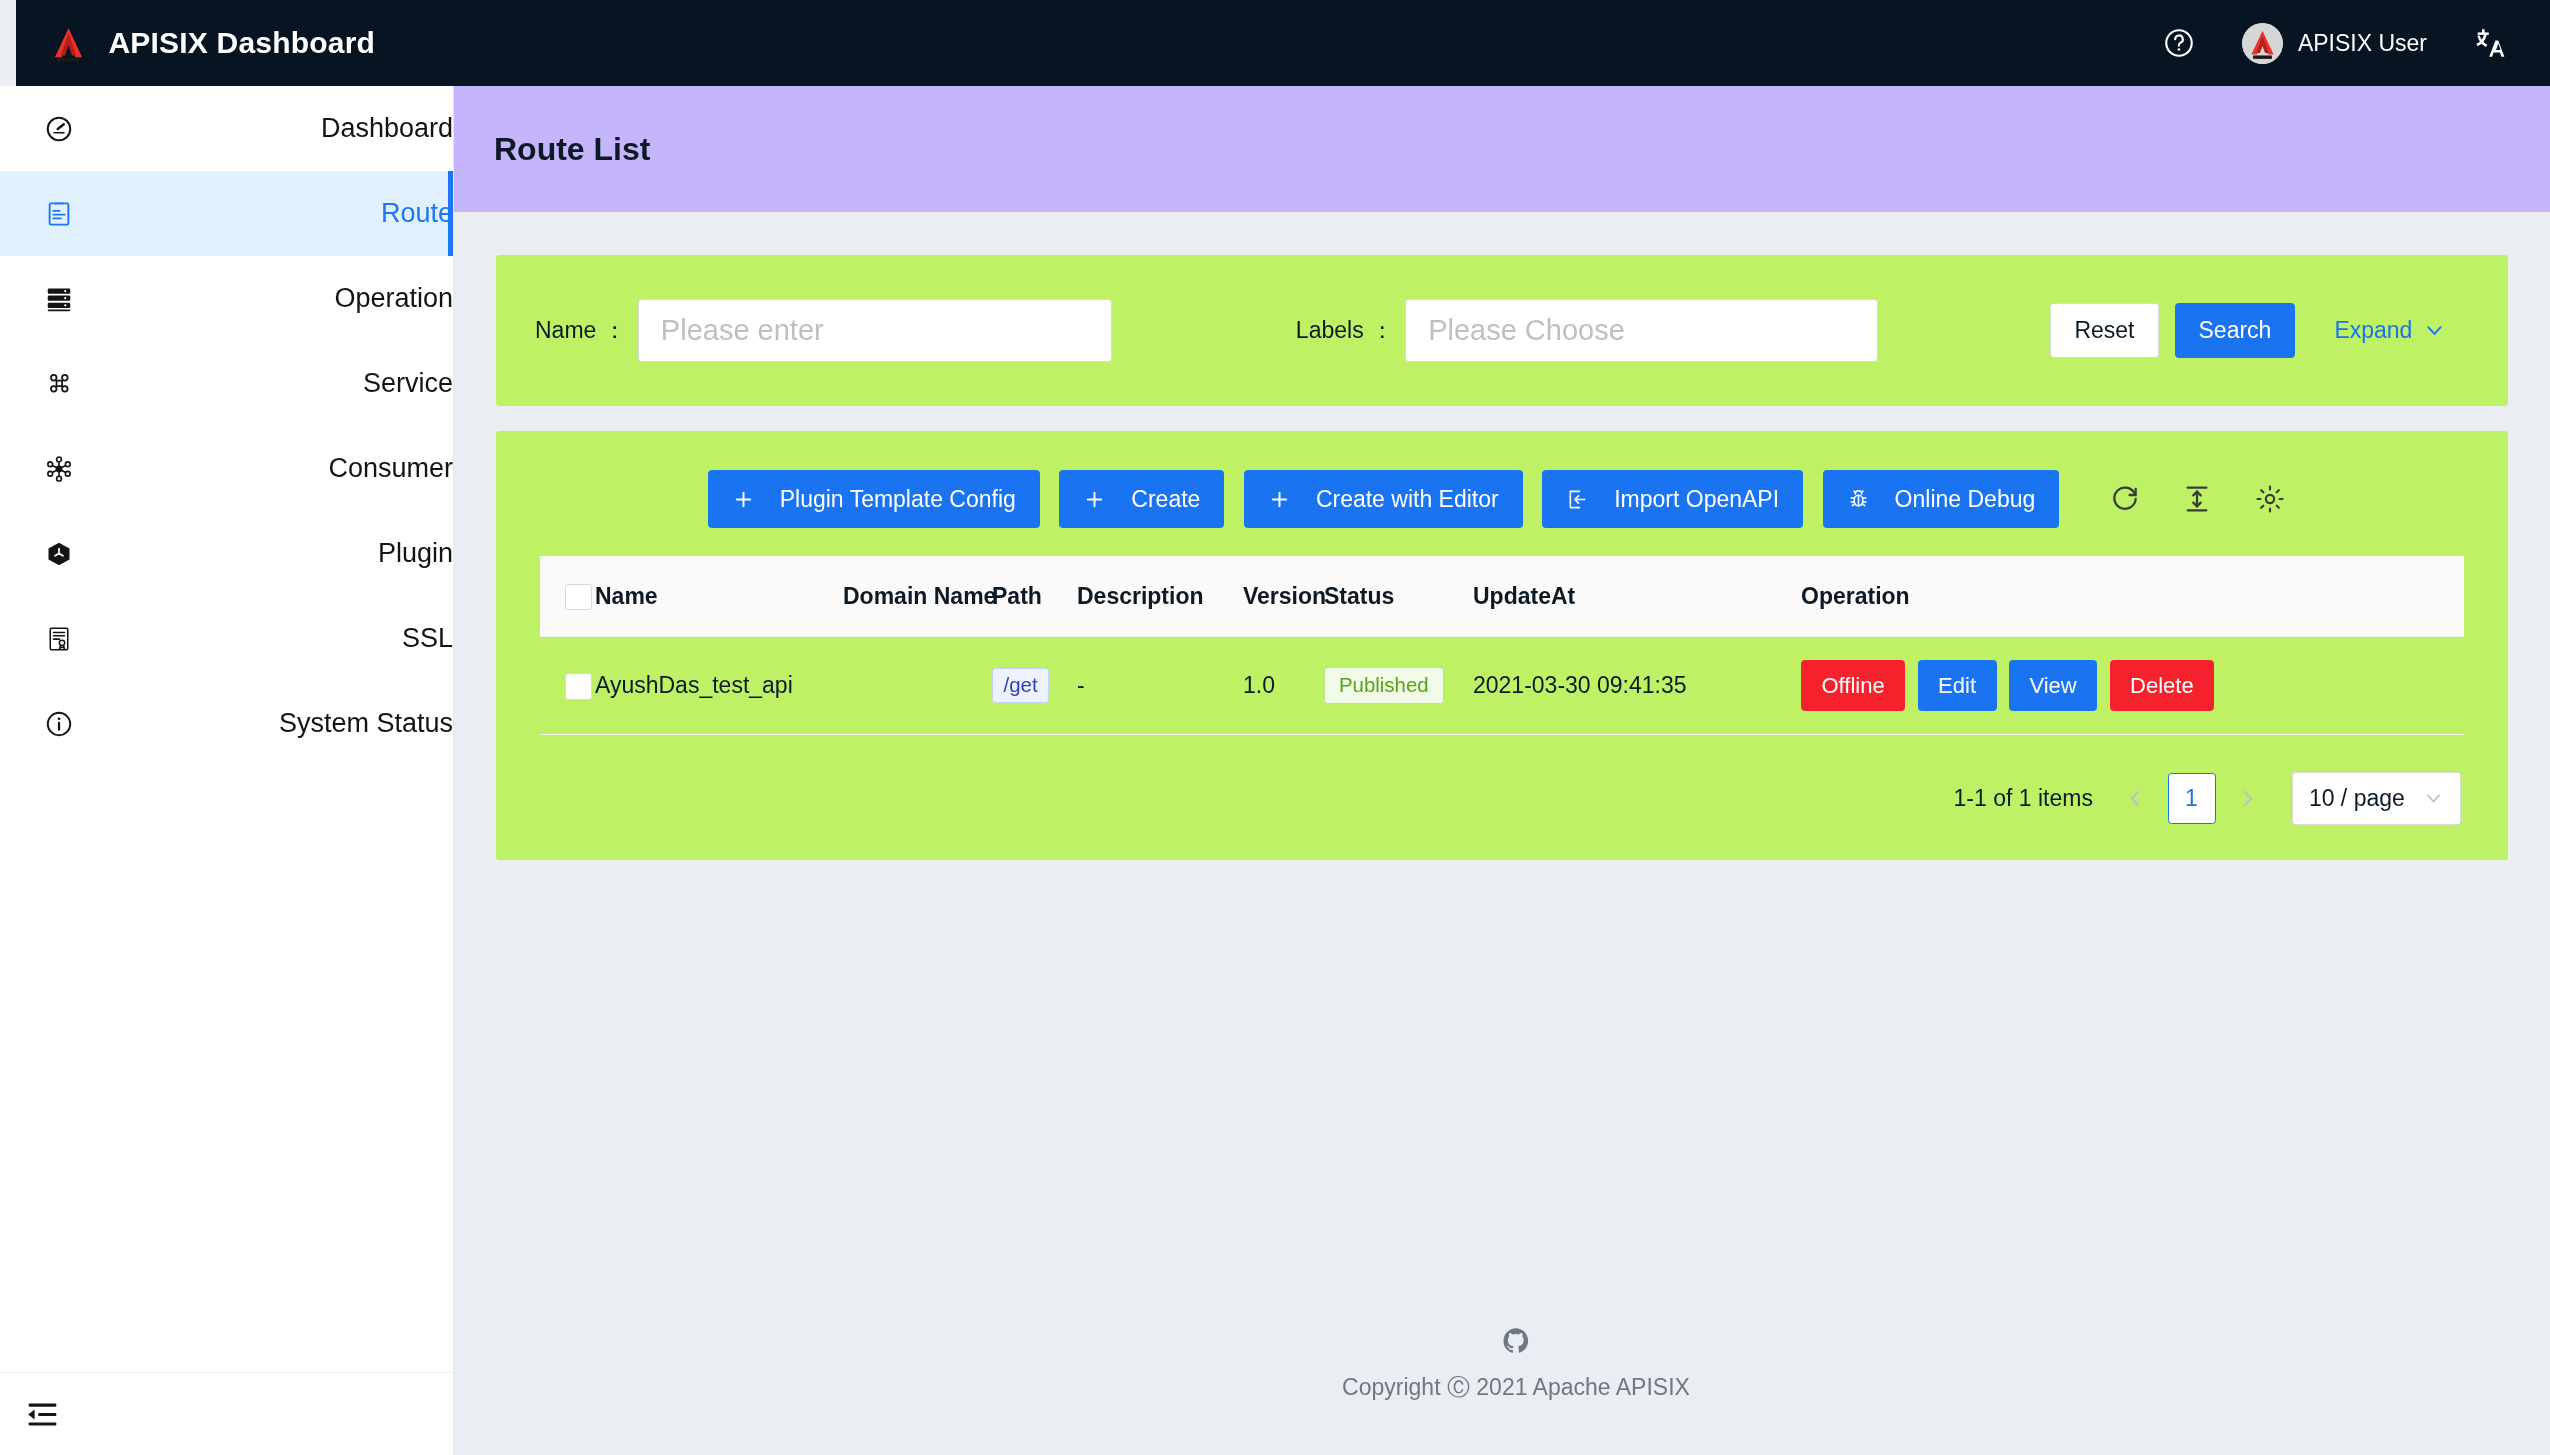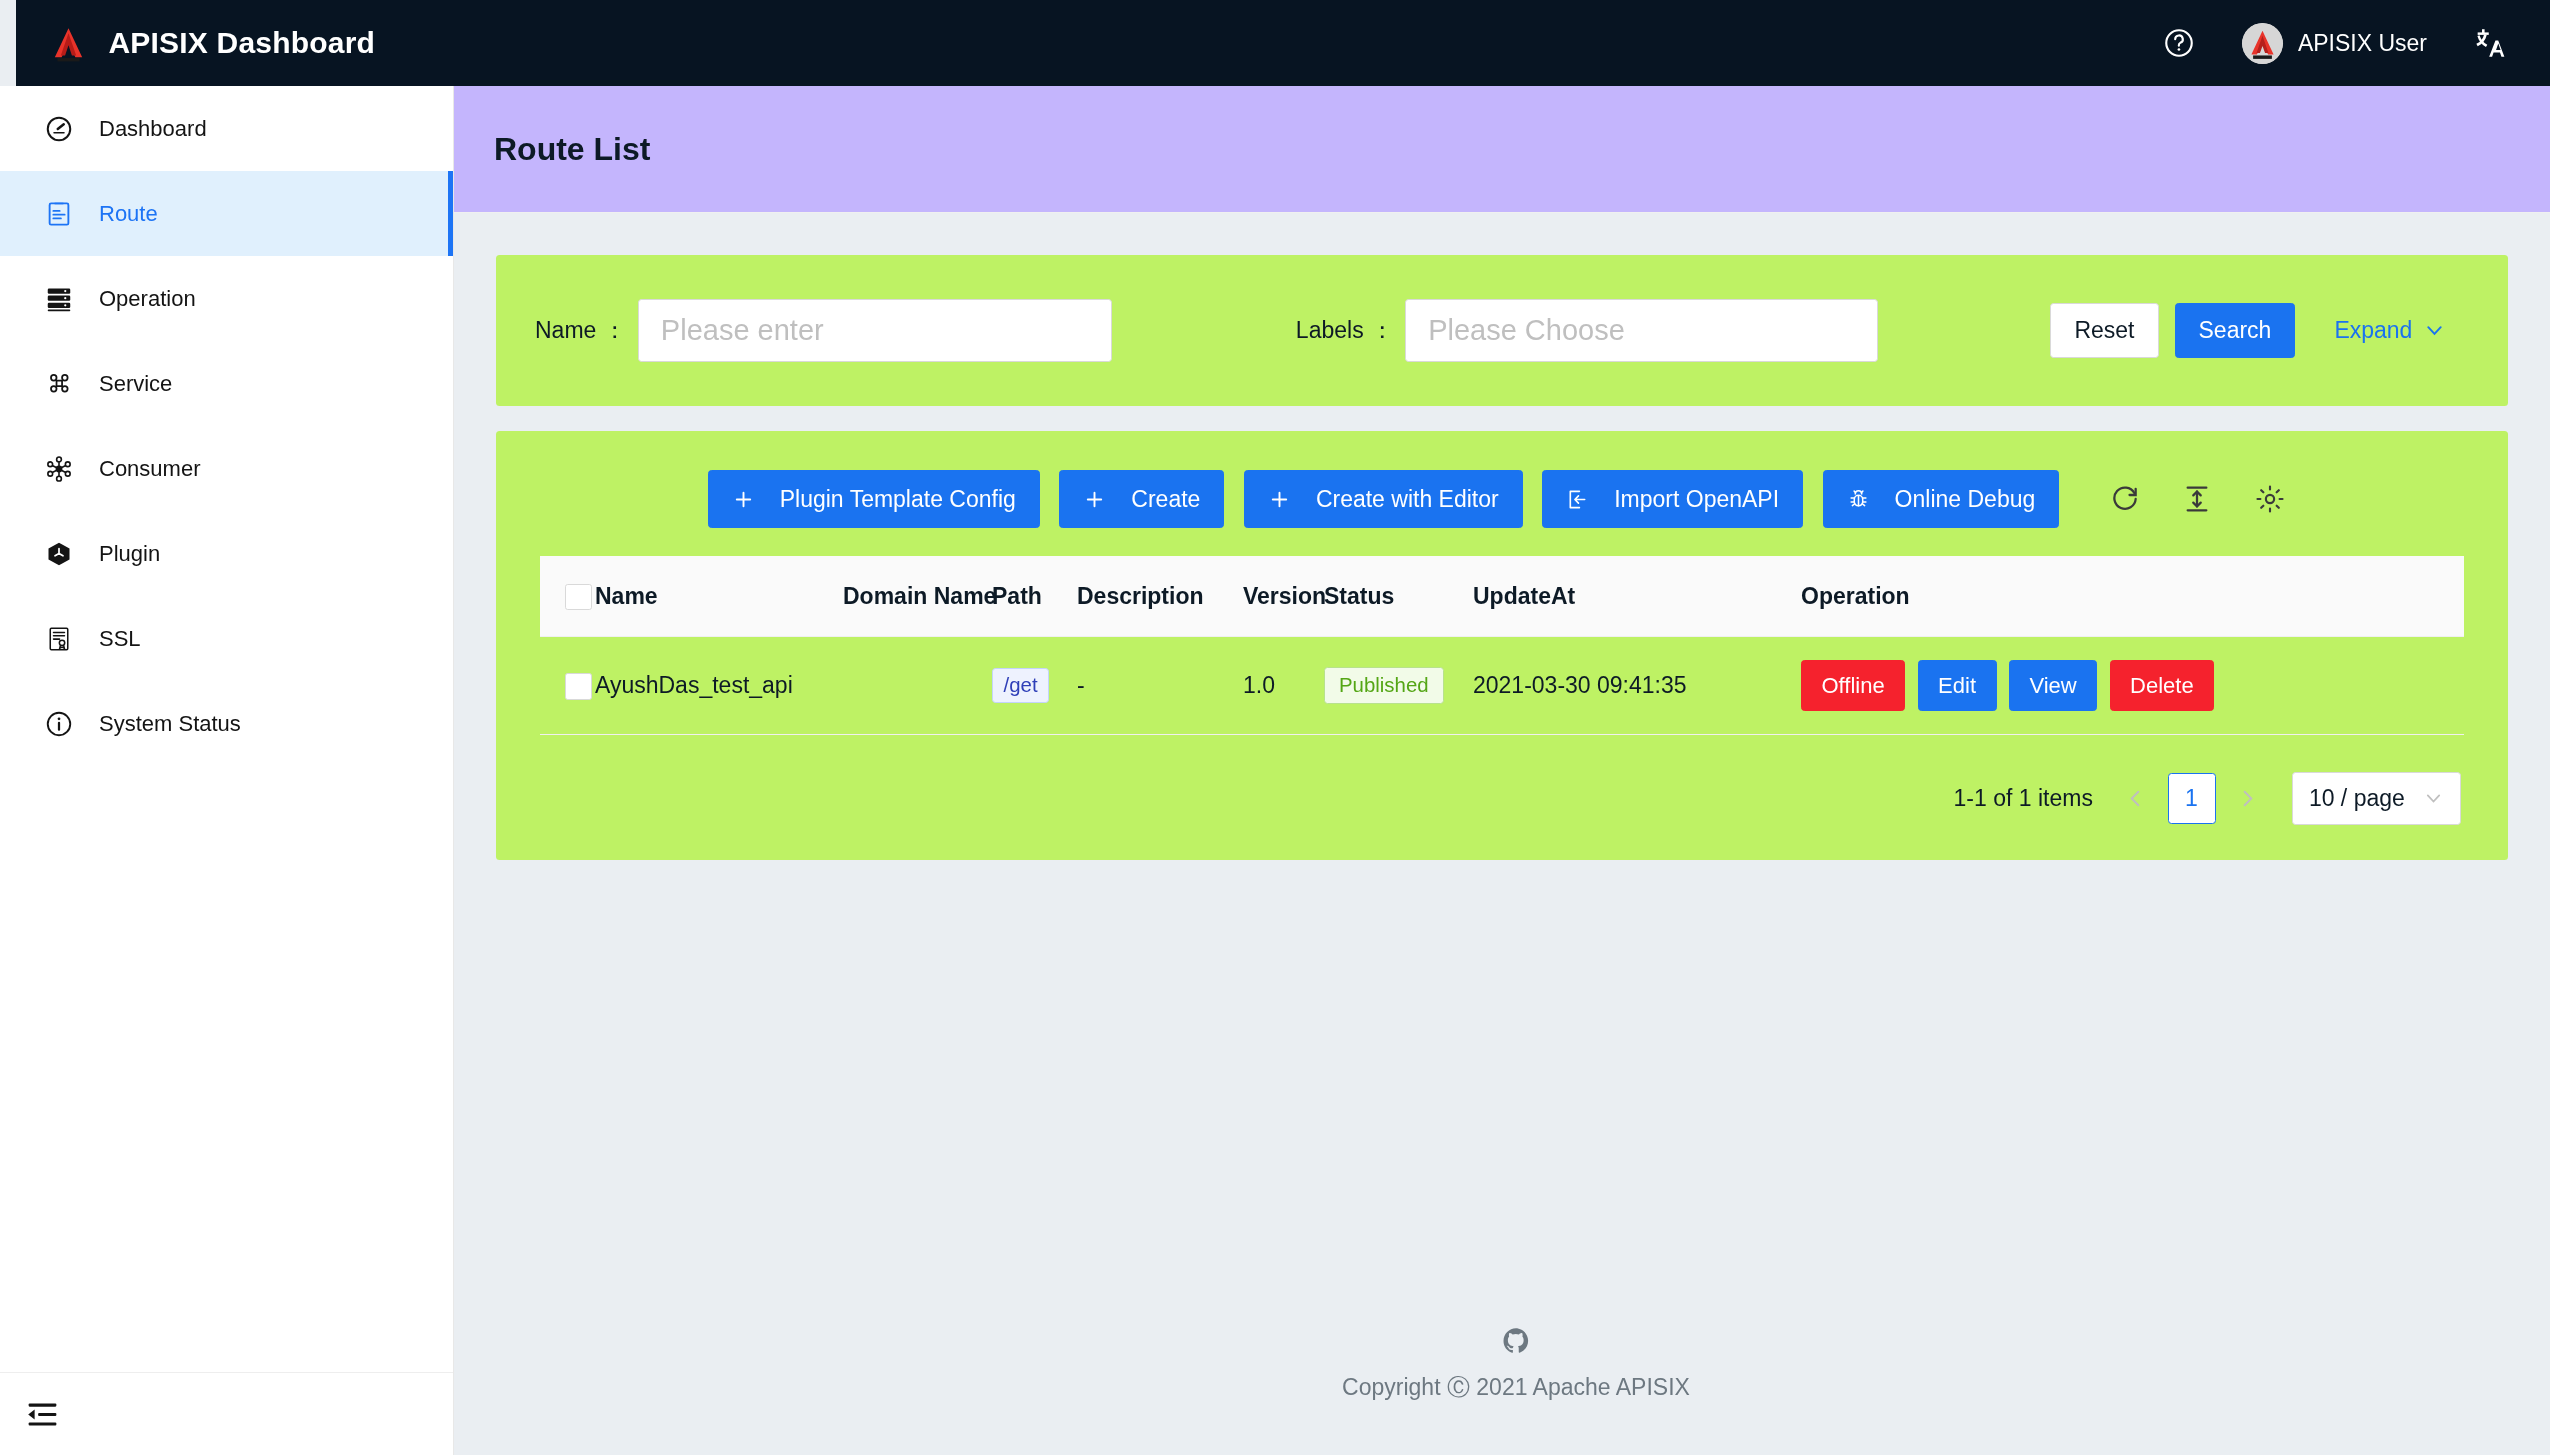--- a/index.html
+++ b/index.html
@@ -48,21 +48,21 @@
     width: 454px; height: 1370px;
     background: #ffffff;
     border-right: 0.9px solid #e8e8e8;
     z-index: 10;
   }
   .menu { padding-top: 0; }
   .menu-item {
     height: 85px; display: flex; align-items: center;
     padding-left: 43px; cursor: pointer;
     position: relative;
-    font-size: 22px; color: #141414;
+    font-size: 27px; color: #141414; justify-content: space-between;
   }
   .menu-item .mi-icon {
     width: 32px; height: 32px; margin-right: 24px;
     display: flex; align-items: center; justify-content: center;
     flex: 0 0 32px;
   }
   .menu-item.active {
     background: #e0f0fd; color: #1d74f5;
   }
   .menu-item.active::after {

